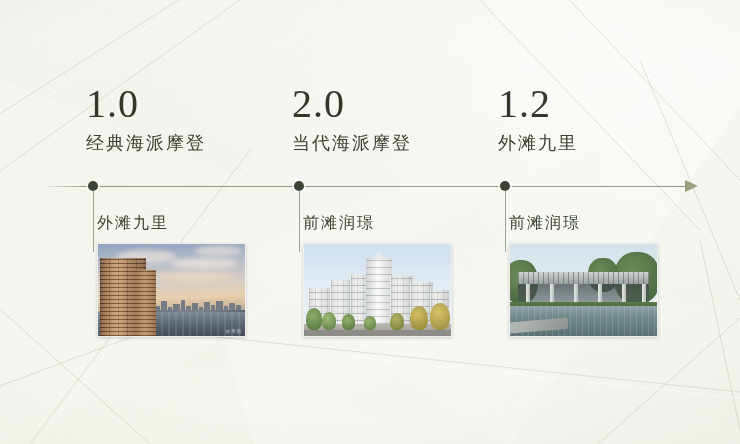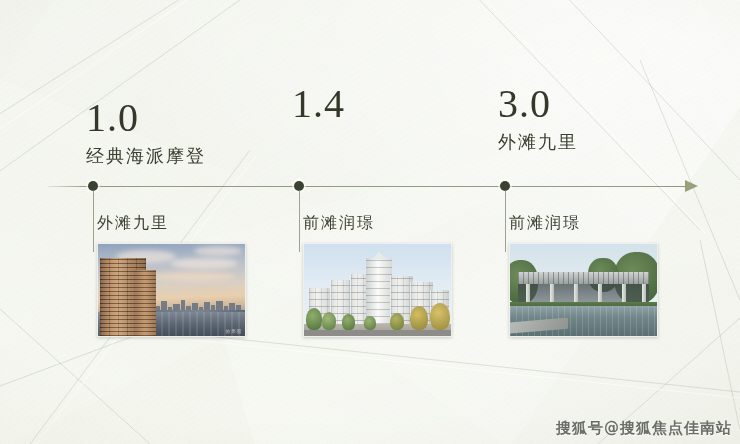--- a/index.html
+++ b/index.html
@@ -129,21 +129,21 @@
   }
   .gen-num {
     font-family: "Liberation Serif", "DejaVu Serif", serif;
     font-size: 40px;
     line-height: 1;
     color: #33382a;
     letter-spacing: 1px;
   }
   .gen-sub {
     margin-top: 10px;
-    font-family: Liberation Mono, monospace;
+    font-family: Liberation Serif, serif;
     font-size: 18px;
     line-height: 1.1;
     color: #3a4031;
     letter-spacing: 2px;
   }
 
   
   .card { position: absolute; }
   .card-title {
     font-family: "Liberation Serif", "DejaVu Serif", serif;
@@ -398,31 +398,32 @@
     <div class="node-dot" style="left:88px"></div>
     <div class="node-stem" style="left:93px"></div>
 
     <div class="node-dot" style="left:294px"></div>
     <div class="node-stem" style="left:299px"></div>
 
     <div class="node-dot" style="left:500px"></div>
     <div class="node-stem" style="left:505px"></div>
   </div>
 
-  <div class="gen" style="left:86px; top:98px">
+  <div class="gen" style="left:86px; top:84px">
     <div class="gen-num">1.0</div>
     <div class="gen-sub">经典海派摩登</div>
   </div>
 
   <div class="gen" style="left:292px; top:84px">
-    <div class="gen-num">1.4</div>
+    <div class="gen-num">2.0</div>
+    <div class="gen-sub">当代海派摩登</div>
   </div>
 
   <div class="gen" style="left:498px; top:84px">
-    <div class="gen-num">3.0</div>
+    <div class="gen-num">1.2</div>
     <div class="gen-sub">外滩九里</div>
   </div>
 
   <div class="card" style="left:303px; top:214px">
     <div class="card-title">前滩润璟</div>
     <div class="photo">
       <div class="ph2-sky"></div>
       <div class="ph2-blk" style="left:4px;  top:44px; width:24px; height:40px"></div>
       <div class="ph2-blk" style="left:26px; top:36px; width:22px; height:48px"></div>
       <div class="ph2-blk" style="left:46px; top:30px; width:20px; height:54px"></div>
@@ -492,15 +493,14 @@
       <div class="ph3-col" style="left:88px"></div>
       <div class="ph3-col" style="left:112px"></div>
       <div class="ph3-col" style="left:132px"></div>
       <div class="ph3-lawn"></div>
       <div class="ph3-pool"></div>
       <div class="ph3-deck"></div>
       <div class="photo-mark"></div>
     </div>
   </div>
 
-  <div class="watermark">搜狐号@搜狐焦点佳南站</div>
 
 </div>
 
 </body></html>

